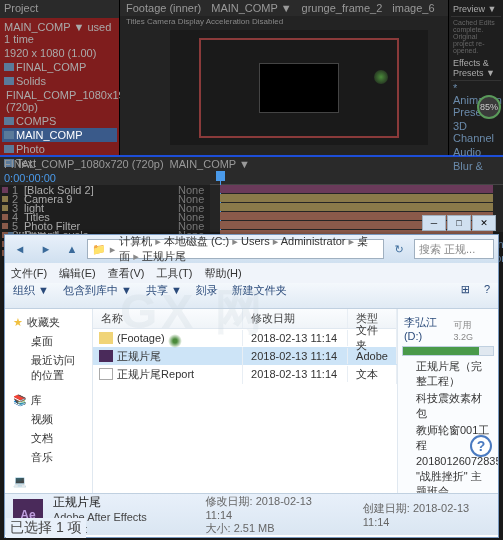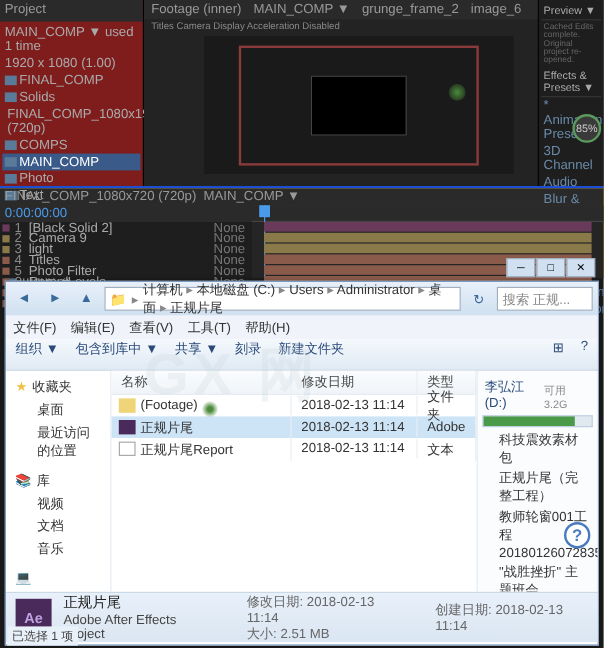--- a/index.html
+++ b/index.html
@@ -302,22 +302,22 @@
   </div>
   <div class="ex-side">
    <div class="drv">
           <span>李弘江(D:)</span>
           <span style="margin-left:auto;font-size:9px;color:#888">可用 3.2G</span>
         </div>
    <div class="drv-bar">
           <div class="drv-fill" style="width:85%"></div>
         </div>
    <div id="side-items">
+          <div class="side-item">正规片尾（完整工程）</div>
           <div class="side-item">科技震效素材包</div>
-          <div class="side-item">正规片尾（完整工程）</div>
           <div class="side-item">教师轮窗001工程</div>
           <div class="side-item">20180126072835548</div>
           <div class="side-item">"战胜挫折" 主题班会</div>
         </div>
   </div>
  </div>
  <div class="ex-detail">
   <div class="det-ic">Ae</div>
   <div class="det-txt">
    <div class="nm">正规片尾</div>
@@ -326,15 +326,15 @@
   <div class="det-meta">
    <span>修改日期:</span> <span>2018-02-13 11:14</span><br>
    <span>大小:</span> <span>2.51 MB</span>
   </div>
   <div class="det-meta">
    <span>创建日期:</span> <span>2018-02-13 11:14</span>
   </div>
  </div>
  <div class="help-badge">?</div>
 </div>
-<div style="position:absolute;bottom:2px;left:6px;font-size:10px;color:#444;background:#e8f0fa;padding:1px 4px">已选择 1 项</div>
+<div style="position:absolute;bottom:2px;left:6px;font-size:14px;color:#444;background:#e8f0fa;padding:1px 4px">已选择 1 项</div>
 
 <div class="cursor2"></div>
 
 </body></html>

